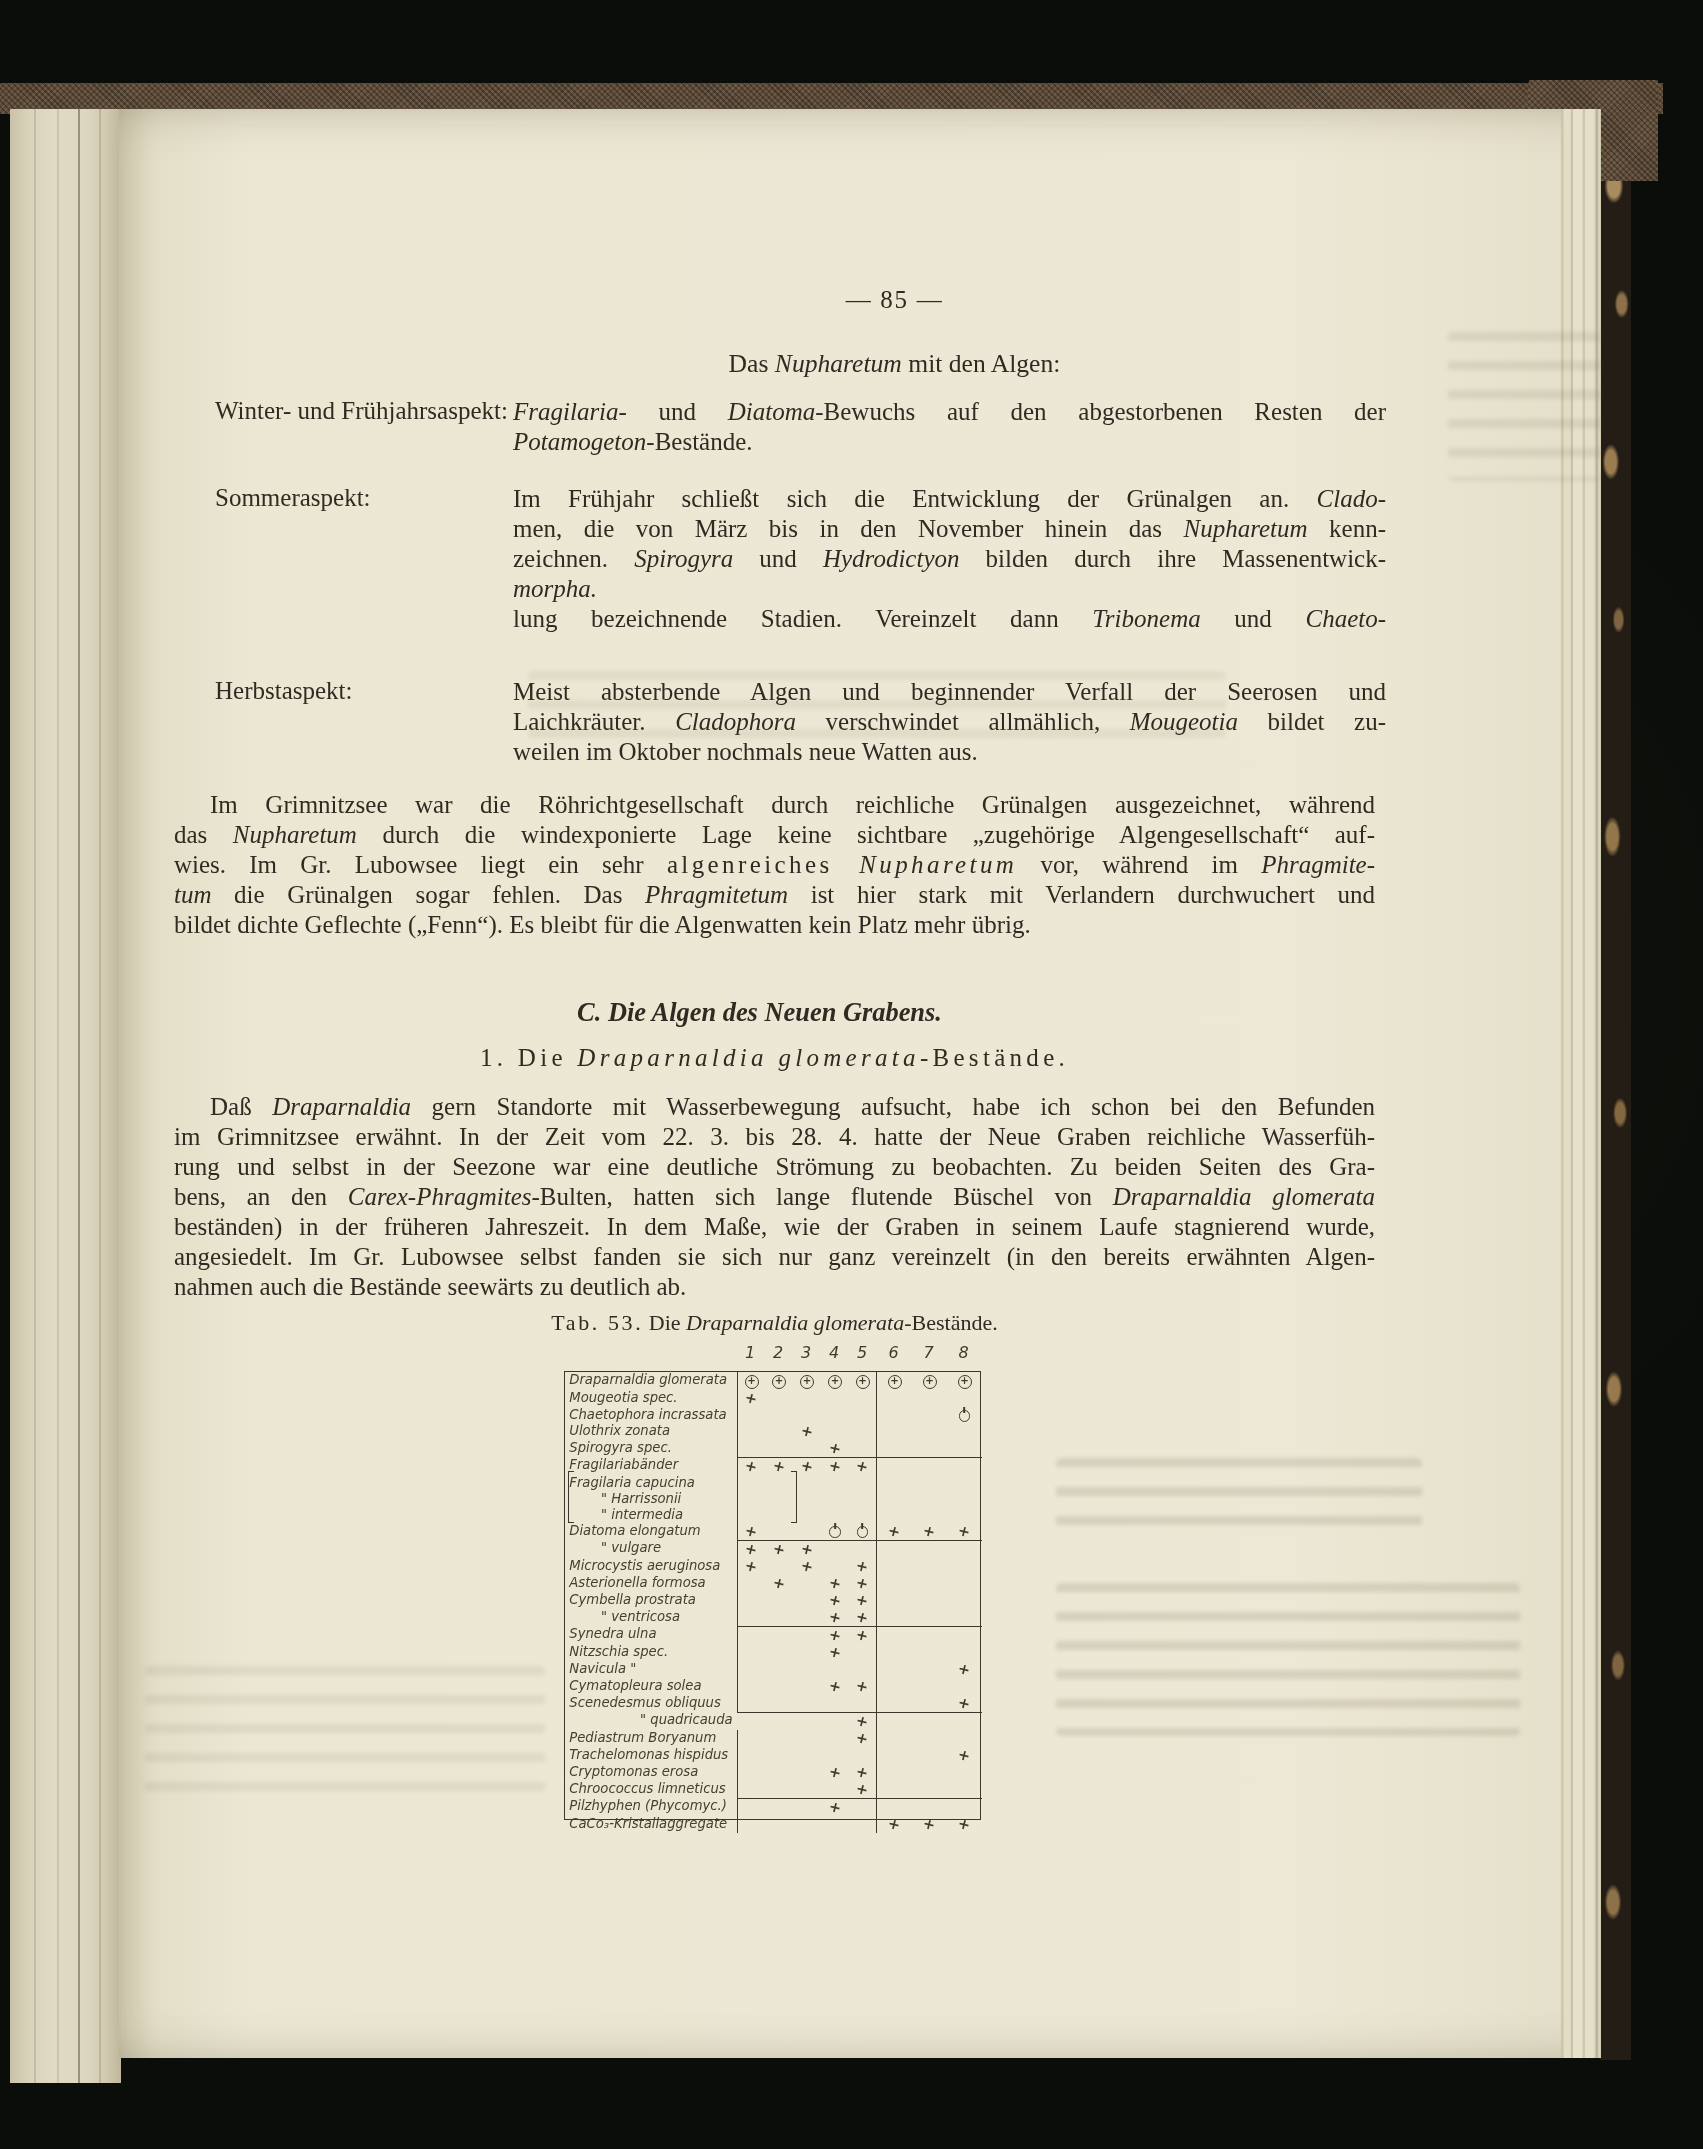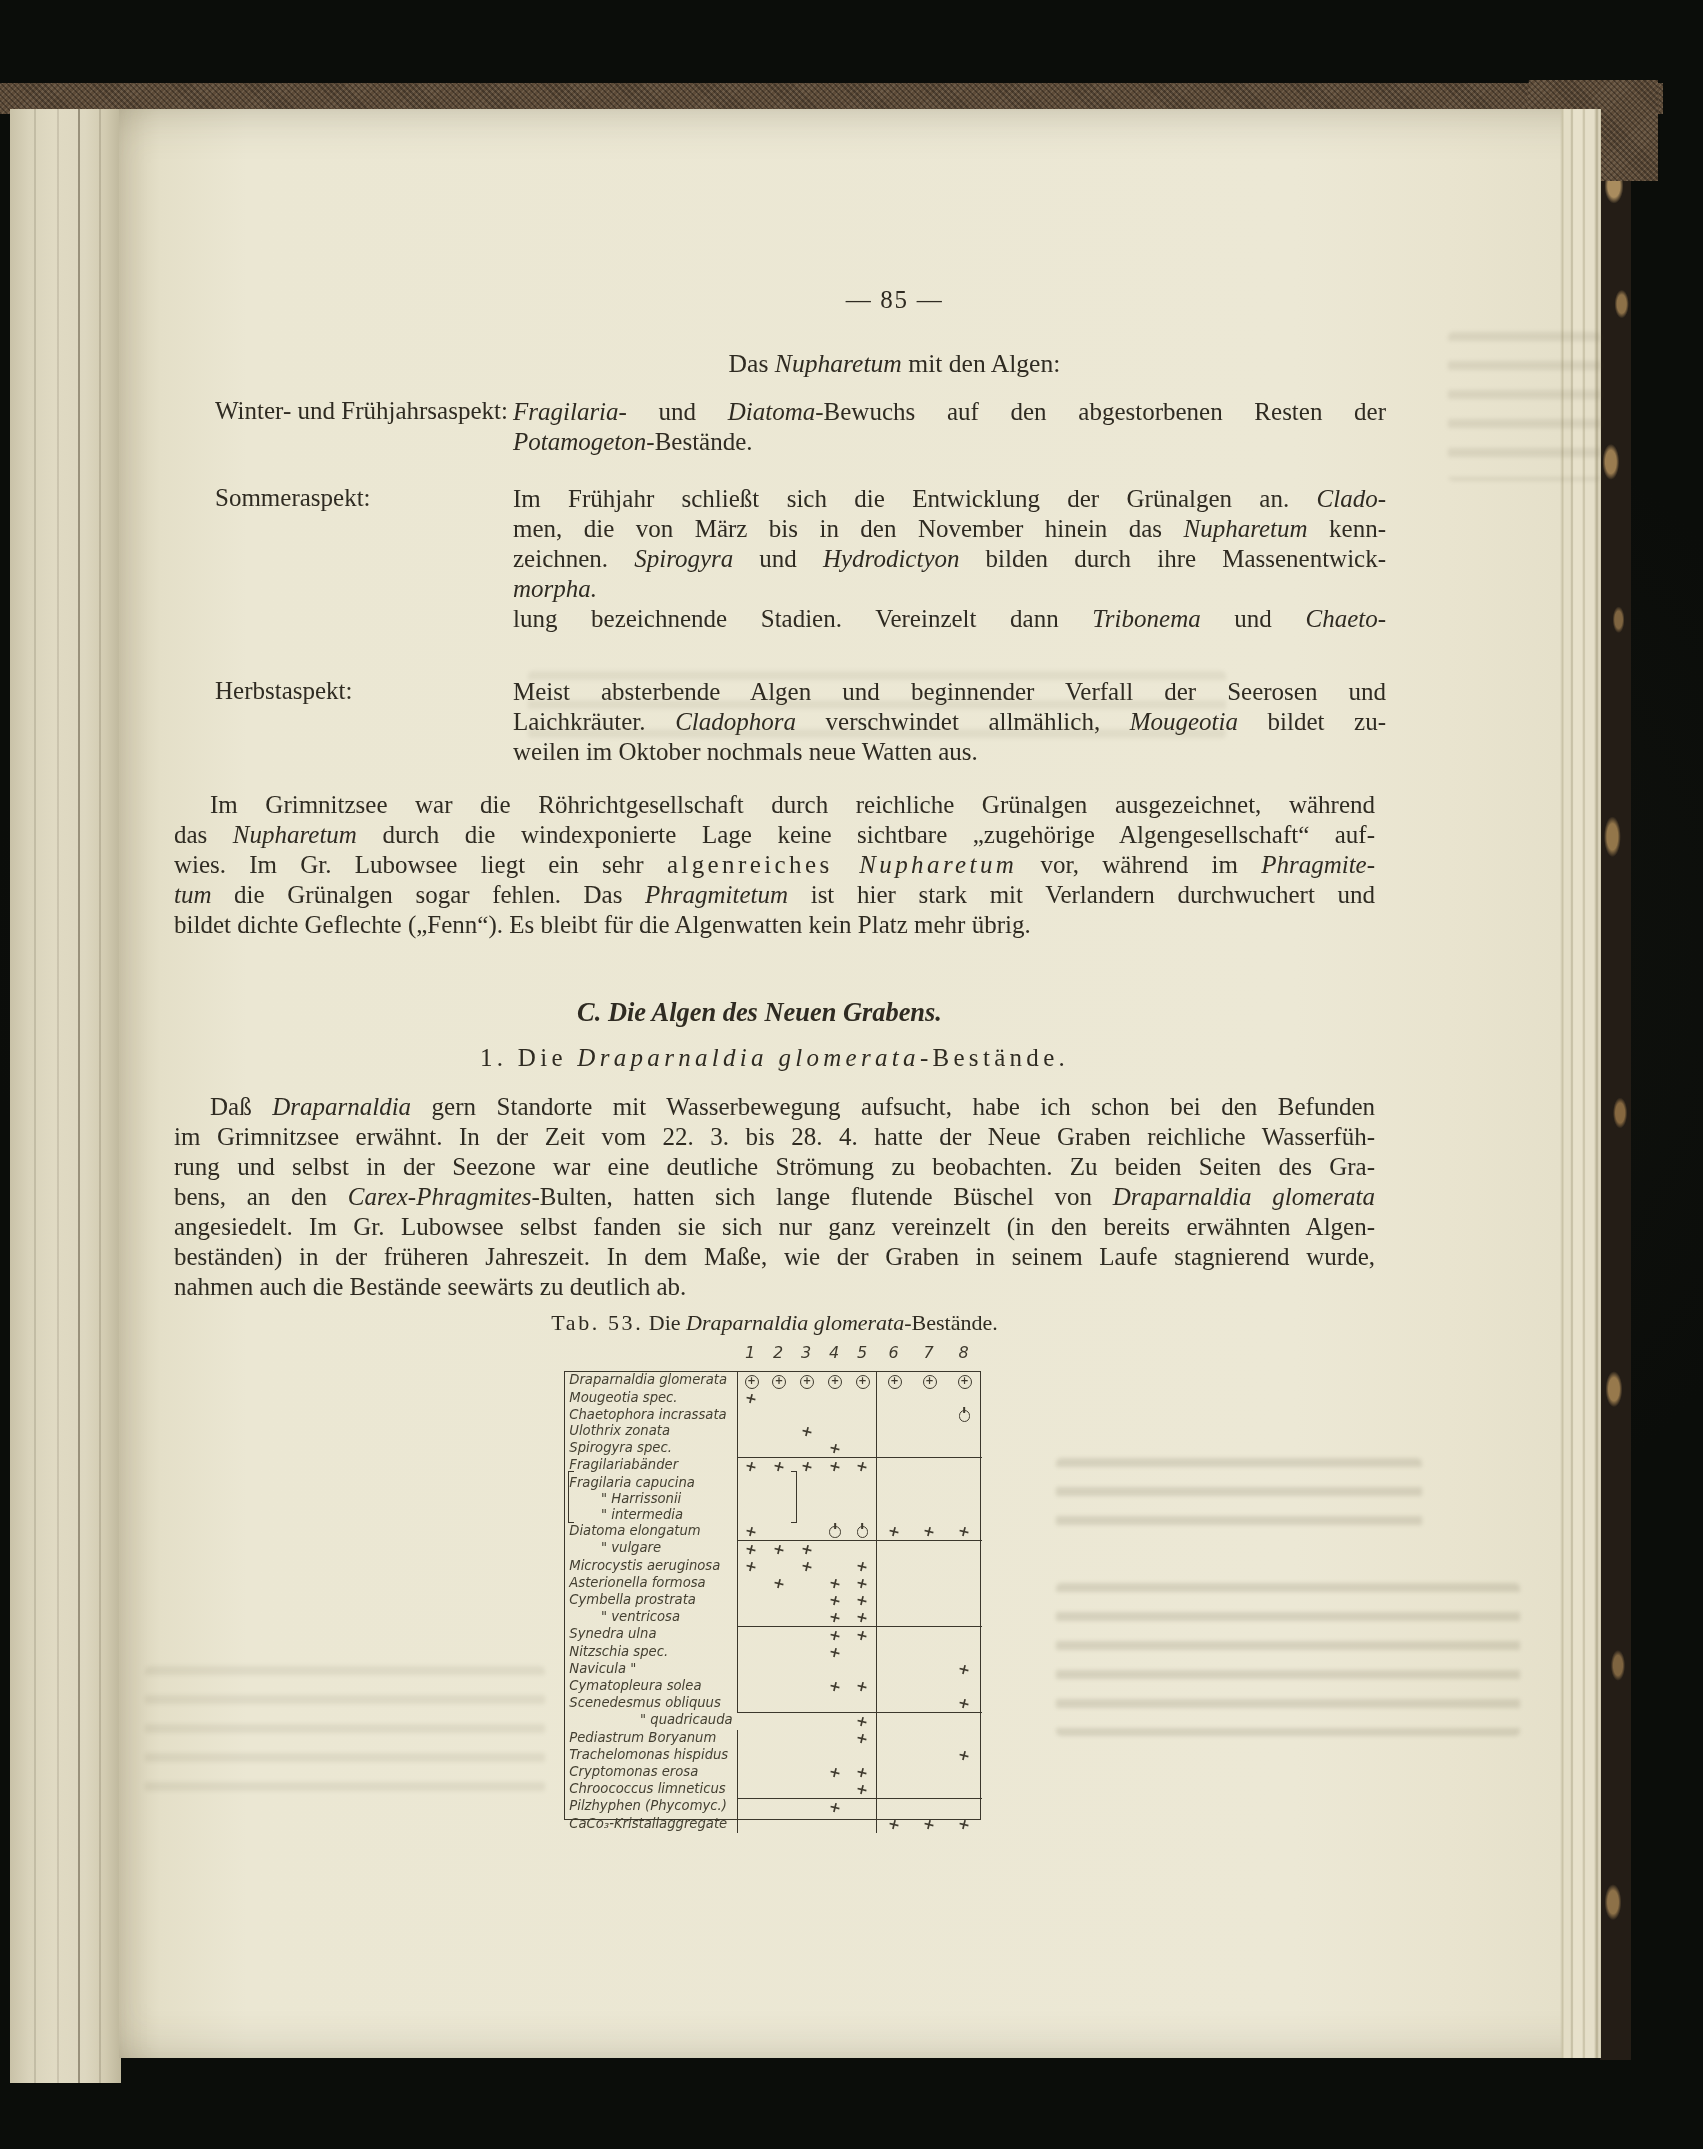--- a/index.html
+++ b/index.html
@@ -132,22 +132,22 @@
       </div>
 
     <div class="abs ctr" id="sect-head" style="left:40px;font-style:italic;">C. Die Algen des Neuen Grabens.</div>
     <div class="abs ctr" id="sub-head" style="left:55px;">1. Die <i>Draparnaldia glomerata</i>-Bestände.</div>
 
     <div class="abs" style="top:983px;left:55px;width:1201px;">
         <div class="ln" style="text-indent: 36px;">Daß <i>Draparnaldia</i> gern Standorte mit Wasserbewegung aufsucht, habe ich schon bei den Befunden</div>
         <div class="ln">im Grimnitzsee erwähnt. In der Zeit vom 22. 3. bis 28. 4. hatte der Neue Graben reichliche Wasserfüh-</div>
         <div class="ln">rung und selbst in der Seezone war eine deutliche Strömung zu beobachten. Zu beiden Seiten des Gra-</div>
         <div class="ln">bens, an den <i>Carex-Phragmites</i>-Bulten, hatten sich lange flutende Büschel von <i>Draparnaldia glomerata</i></div>
+        <div class="ln">beständen) in der früheren Jahreszeit. In dem Maße, wie der Graben in seinem Laufe stagnierend wurde,</div>
         <div class="ln">angesiedelt. Im Gr. Lubowsee selbst fanden sie sich nur ganz vereinzelt (in den bereits erwähnten Algen-</div>
-        <div class="ln">beständen) in der früheren Jahreszeit. In dem Maße, wie der Graben in seinem Laufe stagnierend wurde,</div>
         <div class="ln last">nahmen auch die Bestände seewärts zu deutlich ab.</div>
       </div>
 
     <div class="abs ctr" id="caption" style="left:55px;"><span class="sp">Tab. 53.</span> Die <i>Draparnaldia glomerata</i>-Bestände.</div>
 
     <div id="thead">
         <span></span>
         <span>1</span>
         <span>2</span>
         <span>3</span>

